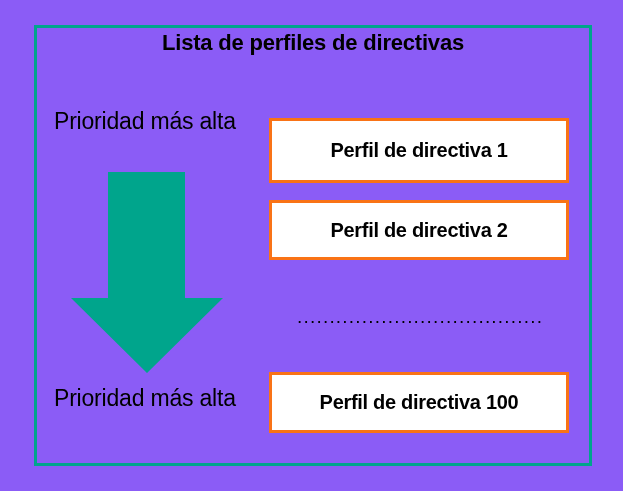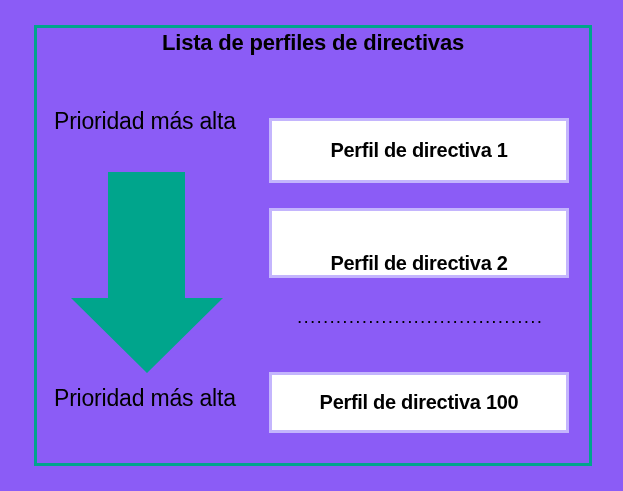--- a/index.html
+++ b/index.html
@@ -64,35 +64,35 @@
     width: 160px;
     height: 204px;
   }
 
   
   .profile-box {
     position: absolute;
     left: 269px;
     width: 300px;
     box-sizing: border-box;
-    border: 3px solid #c4b5fd;
+    border: 3px solid #f97316;
     background: #ffffff;
     display: flex;
     align-items: center;
     justify-content: center;
   }
   .profile-box-label {
     font-size: 20px;
     font-weight: bold;
     color: #000000;
     white-space: nowrap;
     letter-spacing: -0.3px;
   }
   #profile-box-0 { top: 118px; height: 65px; }
-  #profile-box-1 { top: 208px; height: 70px; align-items: flex-end; }
+  #profile-box-1 { top: 200px; height: 60px; }
   #profile-box-2 { top: 372px; height: 61px; }
 
   
   #ellipsis-separator {
     position: absolute;
     left: 297px;
     top: 305px;
     width: 244px;
     height: 24px;
     font-size: 19px;

